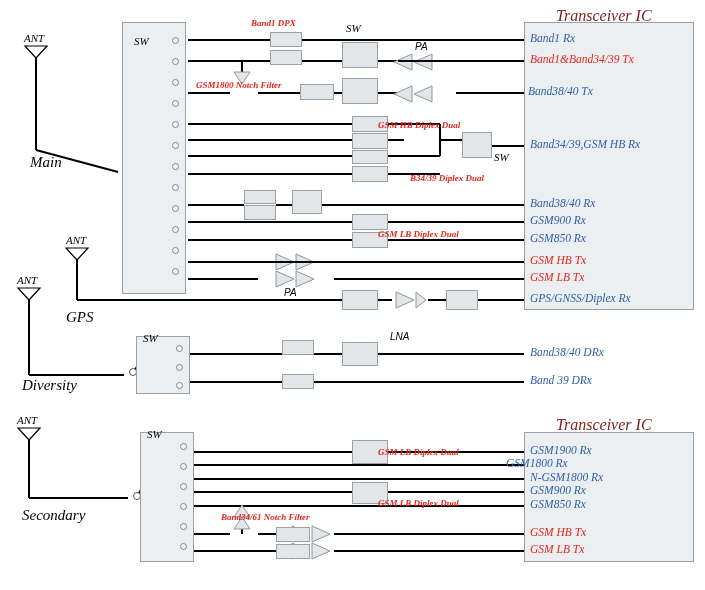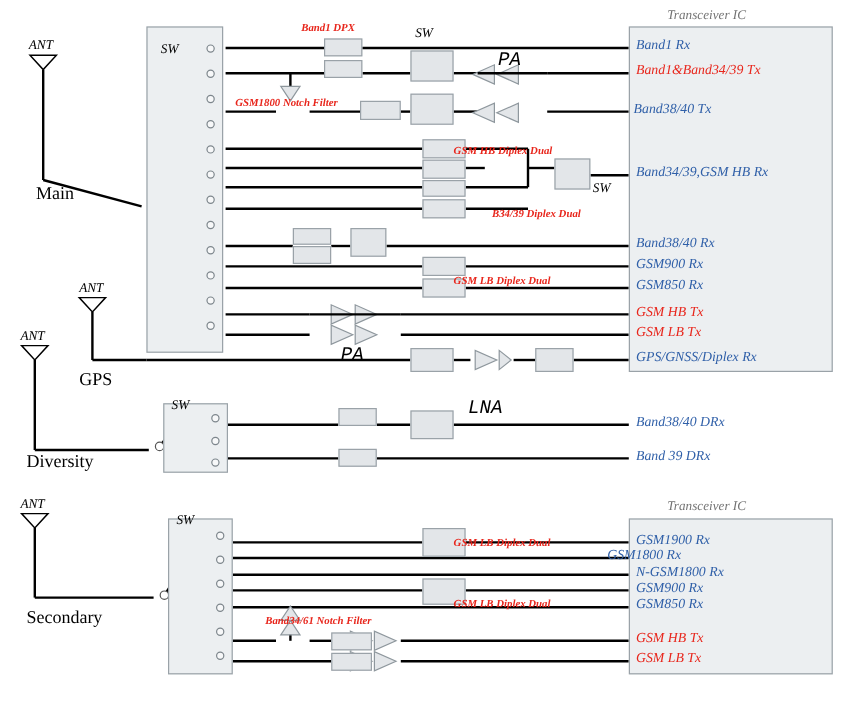--- a/index.html
+++ b/index.html
@@ -23,41 +23,42 @@
     line-height: 1;
   }
   .t-ant {
     font-family: "Liberation Serif", serif;
     font-style: italic;
     font-size: 11px;
     color: #000;
   }
   .t-port {
     font-family: "Liberation Serif", serif;
+    font-style: italic;
     font-size: 15px;
     color: #000;
     text-align: right;
   }
   .t-sw {
     font-family: "Liberation Serif", serif;
     font-style: italic;
     font-size: 11px;
     color: #000;
   }
   .t-pa {
-    font-family: Liberation Mono, monospace;
+    font-family: Liberation Sans, sans-serif;
+    font-style: italic;
+    font-size: 10px;
+    color: #000;
+  }
+  .t-ic {
+    font-family: "Liberation Serif", serif;
     font-style: italic;
     font-size: 16px;
-    color: #000;
-  }
-  .t-ic {
-    font-family: "Liberation Serif", serif;
-    font-style: italic;
-    font-size: 11px;
-    color: #737373;
+    color: #7f1d1d;
   }
   .t-red {
     font-family: "Liberation Serif", serif;
     font-style: italic;
     font-weight: bold;
     font-size: 9px;
     color: #e8261c;
   }
   .t-blue {
     font-family: "Liberation Serif", serif;

